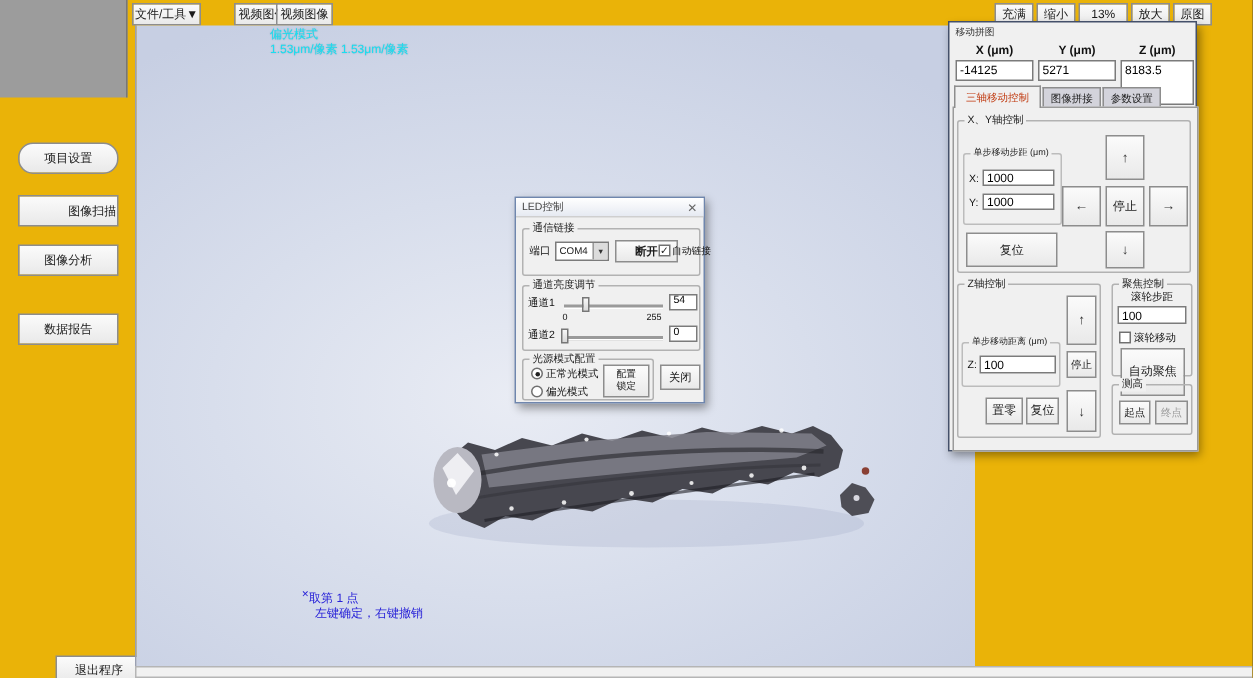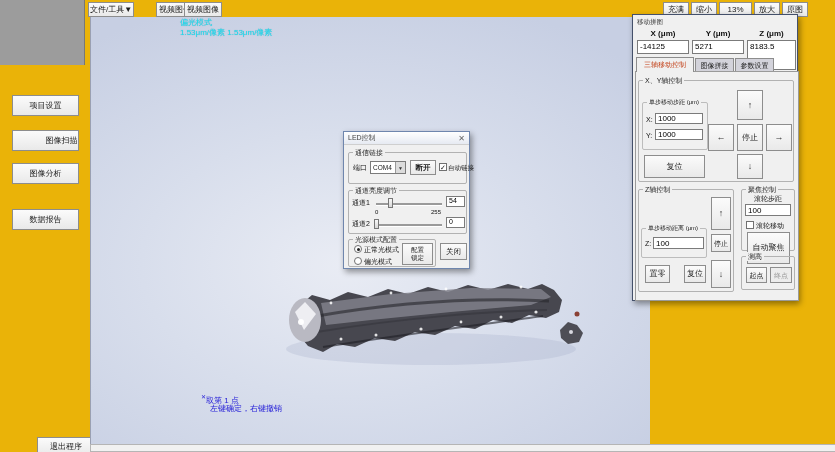--- a/index.html
+++ b/index.html
@@ -68,21 +68,21 @@
   <div class="btn" style="left:88px;top:2px;width:46px;height:15px;">文件/工具▼</div>
   <div class="btn" style="left:136px;top:2px;width:46px;height:15px;margin-left:20px;">视频图像▼</div>
   <div class="btn" style="left:184px;top:2px;width:38px;height:15px;">视频图像</div>
 
   <div class="btn" style="left:663px;top:2px;width:26px;height:15px;">充满</div>
   <div class="btn" style="left:691px;top:2px;width:26px;height:15px;">缩小</div>
   <div class="btn" style="left:719px;top:2px;width:33px;height:15px;">13%</div>
   <div class="btn" style="left:754px;top:2px;width:26px;height:15px;">放大</div>
   <div class="btn" style="left:782px;top:2px;width:26px;height:15px;">原图</div>
 
-  <div class="btn side-btn" style="top:95px;">项目设置</div>
+  <div class="btn side-btn" style="top:95px;border-radius:10px;">项目设置</div>
   <div class="btn side-btn" style="top:130px;padding-left:32px;">图像扫描</div>
   <div class="btn side-btn" style="top:163px;">图像分析</div>
   <div class="btn side-btn" style="top:209px;">数据报告</div>
   <div class="btn" style="left:37px;top:437px;width:58px;height:19px;font-size:8px;">退出程序</div>
 
   <div class="abs viewport">
     <svg width="560" height="427" viewBox="0 0 560 427" style="position:absolute;left:0;top:0;">
 
       <ellipse cx="340" cy="332" rx="145" ry="16" fill="#98a1bd" opacity="0.22"></ellipse>
 
@@ -133,21 +133,21 @@
     </div>
     <div class="close-x">✕</div>
 
     <div class="grp" style="left:4px;top:20px;width:119px;height:32px;">
       <span class="legend">通信链接</span>
       <span class="lbl" style="left:4px;top:10px;">端口</span>
       <div class="combo" style="left:21px;top:8px;width:36px;height:13px;">
         <span>COM4</span>
         <span class="dd">▼</span>
       </div>
-      <div class="btn" style="left:61px;top:7px;width:26px;height:15px;font-weight:600;font-size:7.5px;">断开</div>
+      <div class="btn" style="left:61px;top:7px;width:42px;height:15px;font-weight:600;font-size:7.5px;">断开</div>
       <div class="cb" style="left:90px;top:10px;">✓</div>
       <span class="lbl" style="left:99px;top:10px;font-size:6.5px;">自动链接</span>
     </div>
 
     <div class="grp" style="left:4px;top:58px;width:119px;height:44px;">
       <span class="legend">通道亮度调节</span>
       <span class="lbl" style="left:3px;top:7px;">通道1</span>
       <div class="sl-track" style="left:27px;top:12px;width:66px;"></div>
       <div class="sl-handle" style="left:39px;top:7px;"></div>
       <div class="tin" style="left:97px;top:5px;width:19px;height:11px;font-size:7px;">54</div>
@@ -210,21 +210,21 @@
 
     <div class="grp" style="left:5px;top:174px;width:96px;height:103px;">
       <span class="legend">Z轴控制</span>
       <div class="btn arrow-btn" style="left:72px;top:7px;width:20px;height:33px;">↑</div>
       <div class="grp" style="left:2px;top:38px;width:66px;height:30px;border-color:#bcbcbc;">
         <span class="legend tiny">单步移动距离 (μm)</span>
         <span class="lbl" style="left:3px;top:10px;">Z:</span>
         <input class="tin" style="left: 11px; top: 8px; width: 51px; height: 12px;" value="100">
       </div>
       <div class="btn panel-btn" style="left:72px;top:44px;width:20px;height:18px;font-size:7px;">停止</div>
-      <div class="btn panel-btn" style="left:6px;top:75px;width:25px;height:18px;">置零</div>
+      <div class="btn panel-btn" style="left:18px;top:75px;width:25px;height:18px;">置零</div>
       <div class="btn panel-btn" style="left:45px;top:75px;width:22px;height:18px;">复位</div>
       <div class="btn arrow-btn" style="left:72px;top:70px;width:20px;height:28px;">↓</div>
     </div>
 
     <div class="grp" style="left:108px;top:174px;width:54px;height:62px;">
       <span class="legend">聚焦控制</span>
       <span class="lbl" style="left:12px;top:4px;">滚轮步距</span>
       <input class="tin" style="left: 3px; top: 14px; width: 46px; height: 12px;" value="100">
       <div class="cb" style="left:4px;top:31px;"></div>
       <span class="lbl" style="left:14px;top:31px;">滚轮移动</span>

